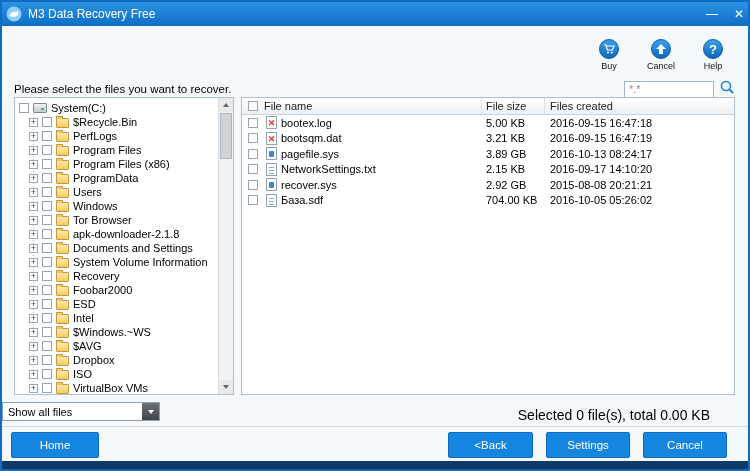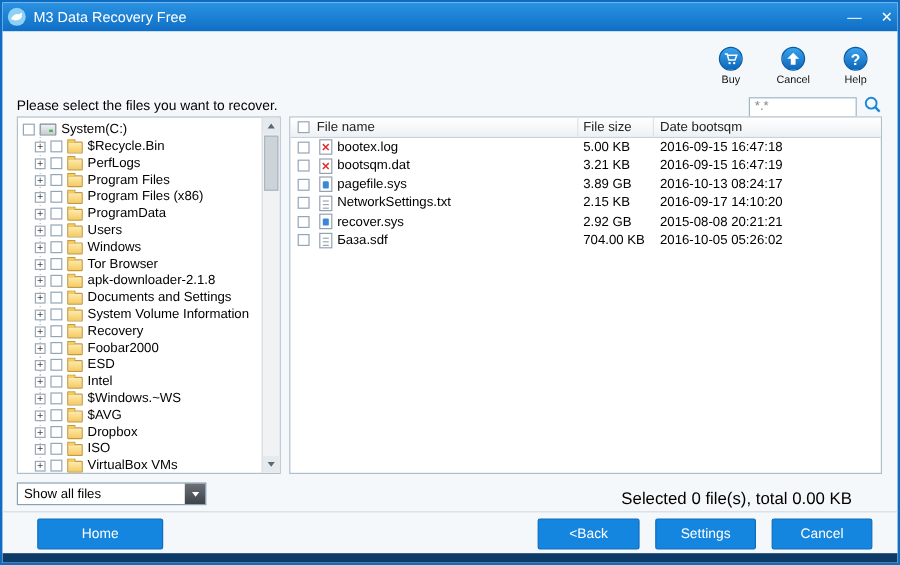--- a/index.html
+++ b/index.html
@@ -103,37 +103,37 @@
     color: #e02f2f; font-size: 9px; font-weight: bold;
   }
   .system-file-icon::after { content: ""; position: absolute; left: 2px; top: 3px; width: 5px; height: 6px; background: #3b87d8; border-radius: 1px; }
   .text-file-icon::after {
     content: ""; position: absolute; left: 2px; top: 3px; width: 5px; height: 1px;
     background: #9aa7b2; box-shadow: 0 3px 0 #9aa7b2, 0 6px 0 #9aa7b2;
   }
 
   
   .combo {
-    position: absolute; left: 12px; top: 376px; width: 158px; height: 19px;
+    position: absolute; left: 0; top: 376px; width: 158px; height: 19px;
     background: #fff; border: 1px solid #8aa0b4; display: flex; align-items: center;
     font-size: 11px; padding-left: 5px; cursor: pointer;
   }
   .combo-btn { margin-left: auto; width: 17px; height: 100%; background: linear-gradient(#6d7177, #3e4349); display: flex; align-items: center; justify-content: center; }
   .combo-tri { width: 0; height: 0; border-left: 3px solid transparent; border-right: 3px solid transparent; border-top: 4px solid #fff; }
 
   .status { position: absolute; right: 38px; top: 381px; font-size: 14px; color: #000; }
 
   .divider { position: absolute; left: 0; right: 0; top: 400px; border-top: 1px solid #d4dce3; }
 
   .btn {
     position: absolute; top: 406px; height: 26px; background: #1486df; border: 1px solid #0f6cbd;
     color: #fff; font-size: 11.5px; display: flex; align-items: center; justify-content: center;
     cursor: pointer; border-radius: 2px; font-family: "Liberation Sans", sans-serif;
   }
-  .btn-home { left: 29px; width: 105px; }
+  .btn-home { left: 9px; width: 88px; }
   .btn-back { right: 215px; width: 85px; }
   .btn-recover { right: 118px; width: 84px; }
   .btn-cancel { right: 21px; width: 84px; }
 </style>
 </head>
 <body>
 
 <div class="window">
 
   <div class="titlebar">
@@ -328,21 +328,21 @@
       </div>
     </div>
 
     <div class="file-panel">
       <div class="fheader">
         <div class="col-name">
           <span class="cb" style="margin-right:6px;"></span>
           <span>File name</span>
         </div>
         <div class="col-size">File size</div>
-        <div class="col-date">Date bootsqm</div>
+        <div class="col-date">Files created</div>
       </div>
       <div>
           <div class="frow">
             <div class="col-name">
               <span class="cb"></span>
               <span class="ficon deleted-file-icon"></span>
               <span>bootex.log</span>
             </div>
             <div class="col-size">5.00 KB</div>
             <div class="col-date">2016-09-15 16:47:18</div>

